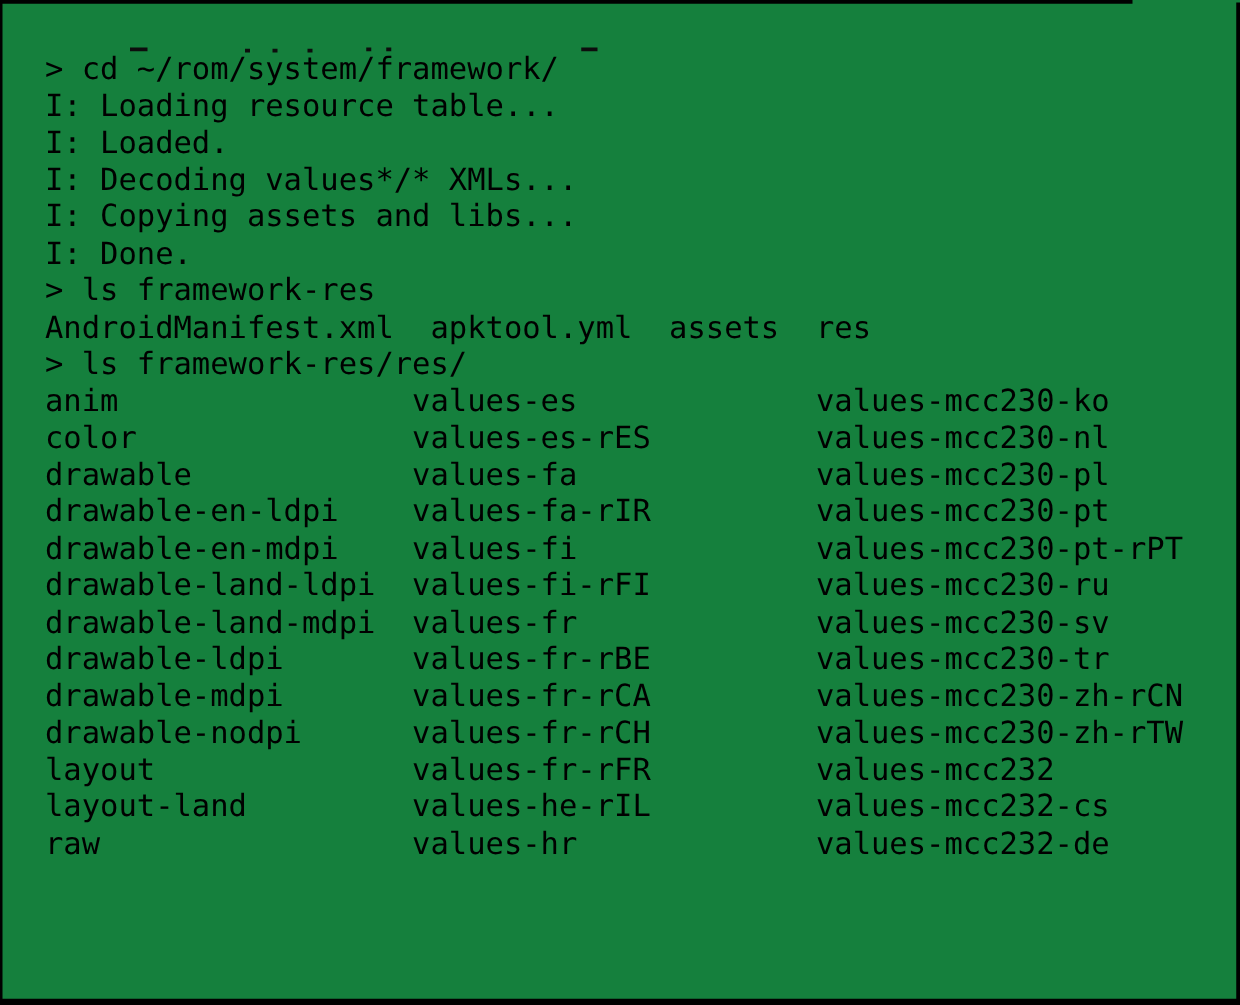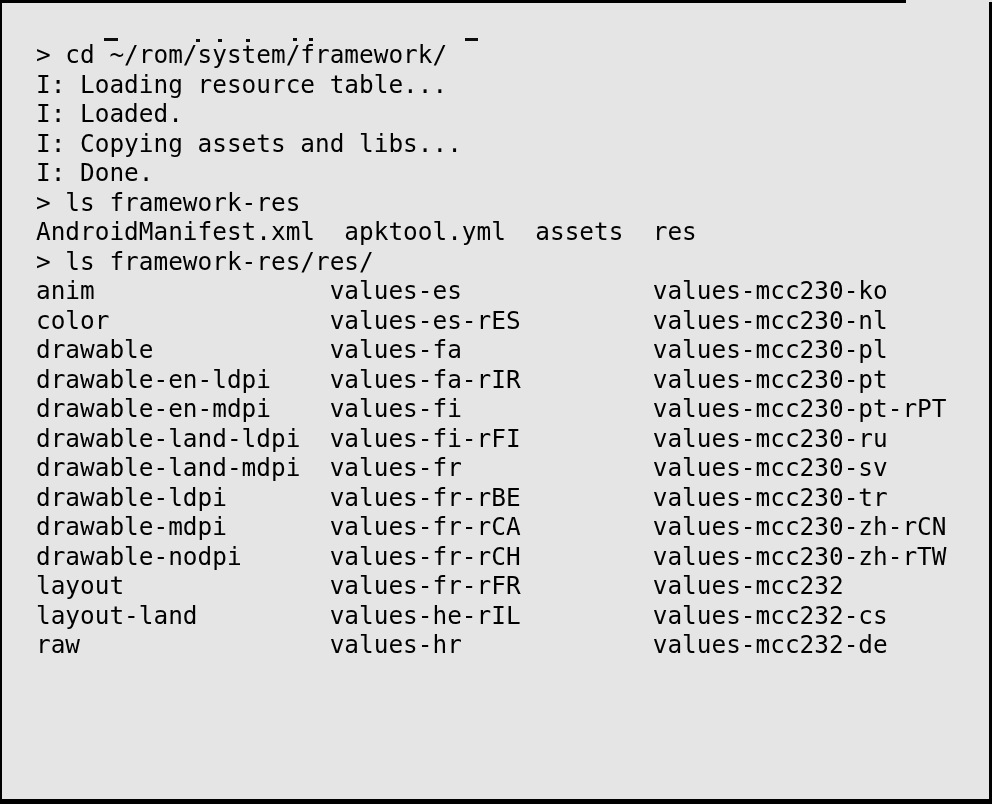--- a/index.html
+++ b/index.html
@@ -4,21 +4,21 @@
 <style>
   html, body {
     margin: 0;
     padding: 0;
     background: #ffffff;
   }
   .page {
     position: relative;
     width: 992px;
     height: 804px;
-    background: #e5e5e5;
+    background: #15803d;
     overflow: hidden;
     font-family: "DejaVu Sans Mono", monospace;
   }
   
   .frame-top {
     position: absolute; left: 0; top: 0; width: 906px; height: 3px; background: #000;
   }
   .frame-left {
     position: absolute; left: 0; top: 0; width: 2px; height: 804px; background: #000;
   }
@@ -70,20 +70,21 @@
   <div class="artifact a-dot2"></div>
   <div class="artifact a-dot3"></div>
   <div class="artifact a-dot4"></div>
   <div class="artifact a-dot5"></div>
   <div class="artifact a-dash2"></div>
 
   <div class="terminal">
     <div class="line">&gt; cd ~/rom/system/framework/</div>
     <div class="line">I: Loading resource table...</div>
     <div class="line">I: Loaded.</div>
+    <div class="line">I: Decoding values*/* XMLs...</div>
     <div class="line">I: Copying assets and libs...</div>
     <div class="line">I: Done.</div>
     <div class="line">&gt; ls framework-res</div>
     <div class="line">AndroidManifest.xml  apktool.yml  assets  res</div>
     <div class="line">&gt; ls framework-res/res/</div>
     <div class="line">anim                values-es             values-mcc230-ko</div>
     <div class="line">color               values-es-rES         values-mcc230-nl</div>
     <div class="line">drawable            values-fa             values-mcc230-pl</div>
     <div class="line">drawable-en-ldpi    values-fa-rIR         values-mcc230-pt</div>
     <div class="line">drawable-en-mdpi    values-fi             values-mcc230-pt-rPT</div>

